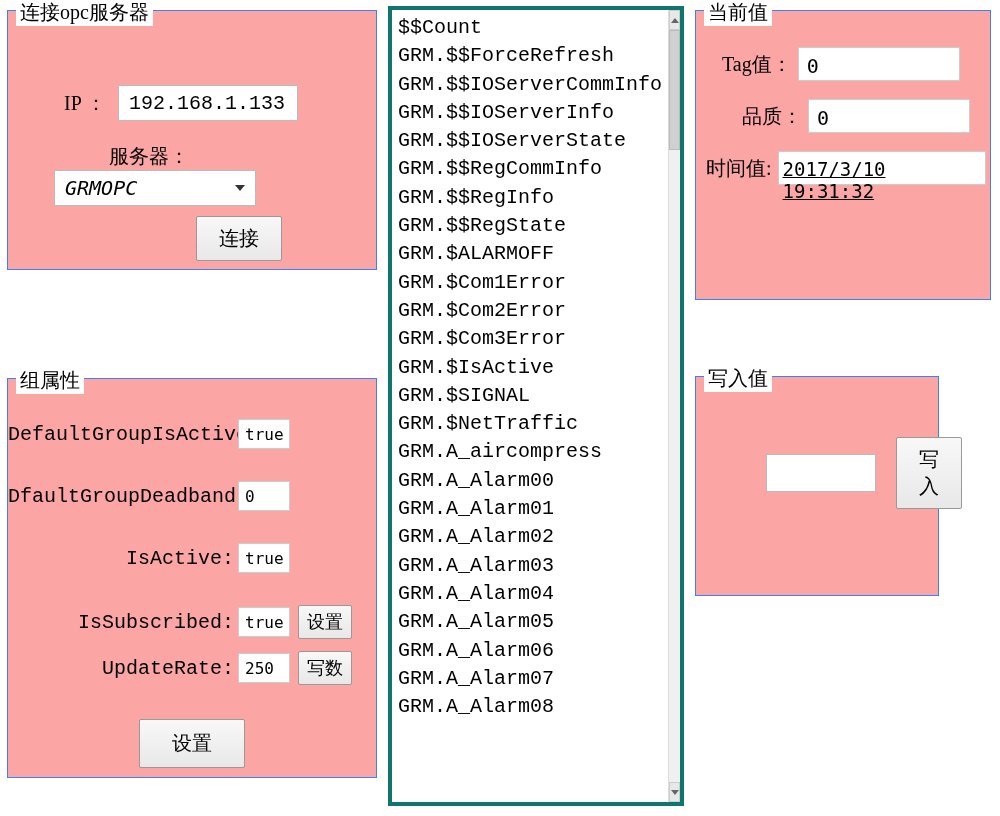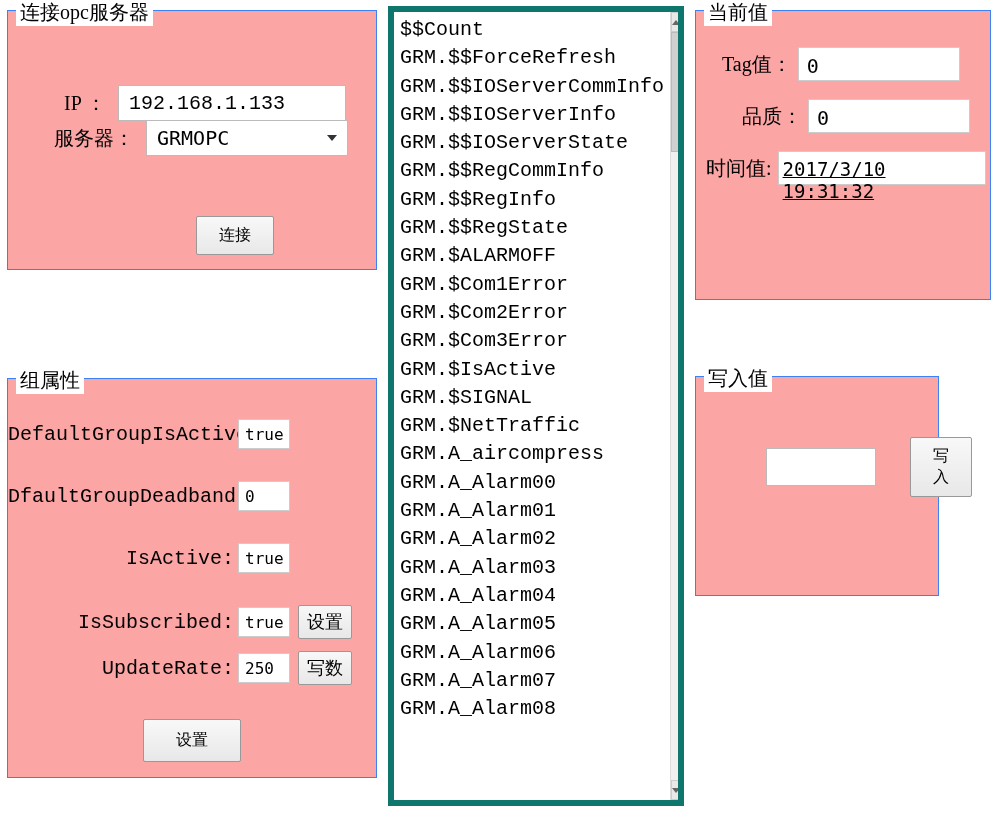--- a/index.html
+++ b/index.html
@@ -30,56 +30,57 @@
       top: 10px;
       width: 370px;
       height: 260px;
     }
     #connect-panel .row {
       display: flex;
       align-items: center;
       position: absolute;
     }
     #ip-row { top: 42px; left: 56px; margin-top: 32px; }
-    #server-row { top: 109px; left: 46px; }
+    #server-row { top: 132px; left: 46px; flex-direction: column; }
     #connect-btn-row { top: 205px; left: 188px; }
     .label { font-size: 20px; margin-right: 12px; }
     .text-input {
       border: 1px solid #bbb;
       background: #fff;
       padding: 6px 10px;
       font-family: "Consolas", "Courier New", monospace;
       font-size: 20px;
       height: 36px;
     }
-    #ip-input { width: 228px; }
+    #ip-input { width: 180px; }
     .select-box {
       border: 1px solid #bbb;
       background: #fff;
       padding: 6px 10px;
       font-family: "Consolas", monospace;
       font-size: 20px;
       height: 36px;
       width: 202px;
       display: flex;
       justify-content: space-between;
       align-items: center;
       cursor: pointer;
+      font-style: italic;
     }
     .dropdown-arrow {
       width: 0; height: 0;
       border-left: 5px solid transparent;
       border-right: 5px solid transparent;
       border-top: 6px solid #333;
     }
     .btn {
       border: 1px solid #999;
       background: linear-gradient(#f8f8f8, #e8e8e8);
       padding: 8px 22px;
-      font-size: 16px;
+      font-size: 20px;
       font-family: "SimSun", serif;
       cursor: pointer;
       border-radius: 2px;
     }
     .btn-small {
       padding: 4px 8px;
       font-size: 18px;
     }
 
     
@@ -120,21 +121,21 @@
     #grow6 { top: 340px; left: 0; justify-content: center; }
     #grow6 .btn { padding: 10px 32px; }
 
     
     #listbox {
       position: absolute;
       left: 388px;
       top: 6px;
       width: 296px;
       height: 800px;
-      border: 6px solid #0f766e;
+      border: 4px solid #0f766e;
       background: #fff;
       overflow: hidden;
       display: flex;
     }
     #list-content {
       flex: 1;
       padding: 4px 6px;
       font-family: "Consolas", "Courier New", monospace;
       font-size: 20px;
       line-height: 28.3px;
@@ -220,21 +221,21 @@
       top: 376px;
       width: 244px;
       height: 220px;
     }
     #write-row {
       position: absolute;
       top: 60px;
       left: 30px;
       display: flex;
       align-items: center;
-      gap: 34px;
+      gap: 20px;
       padding-left: 40px;
     }
     #write-input {
       border: 1px solid #bbb;
       width: 110px;
       height: 38px;
       padding: 4px;
     }
   </style>
 </head>

